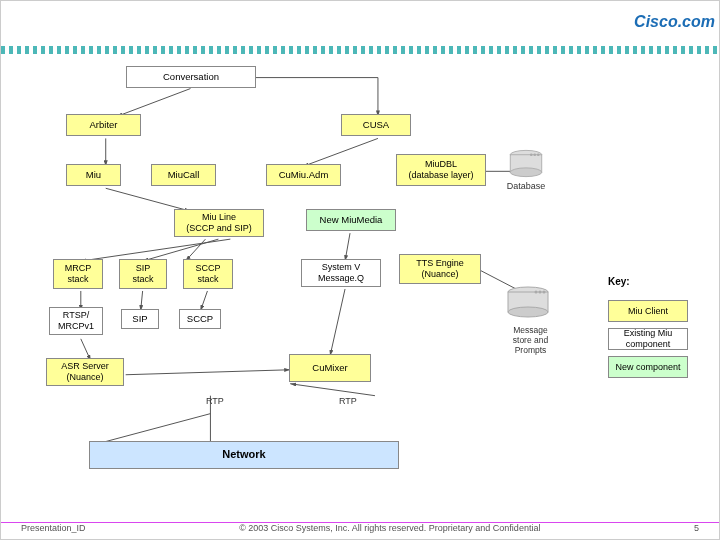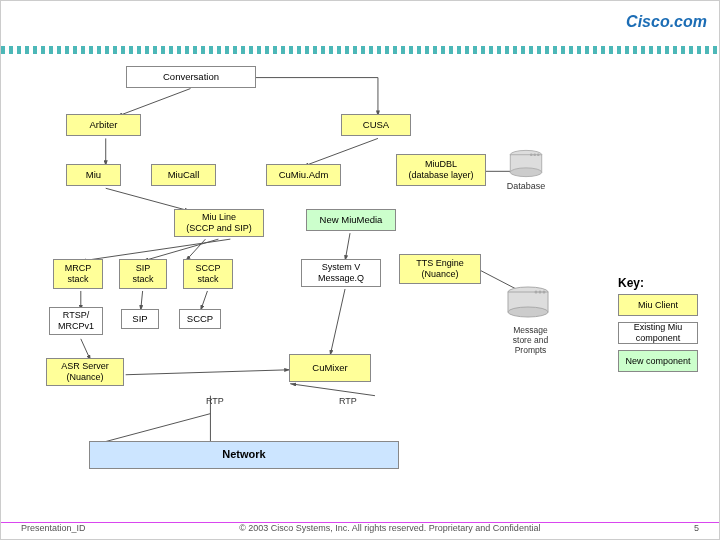--- a/index.html
+++ b/index.html
@@ -27,21 +27,21 @@
       top: 10px;
       left: 20px;
       font-size: 22px;
       font-weight: bold;
       color: #333;
     }
 
     .cisco-logo {
       position: absolute;
       top: 12px;
-      right: 12px;
+      right: 4px;
       font-size: 16px;
       color: #1c6db5;
       font-style: italic;
       font-weight: bold;
       text-align: center;
     }
 
     
     .teal-bar {
       position: absolute;
@@ -93,39 +93,39 @@
       padding: 2px 9px;
     }
 
     .box-white { background: #fff; }
     .box-yellow { background: #ffff99; }
     .box-blue { background: #cce5ff; text-align: right; }
     .box-green { background: #ccffcc; }
 
     .key-title {
       font-weight: bold;
-      font-size: 12px;
-      margin-bottom: 4px;
+      font-size: 10px;
+      margin-bottom: 13px;
     }
 
     .key-item {
       display: flex;
       align-items: center;
       margin-bottom: 6px;
       font-size: 9.5px;
     }
 
     .key-box {
       width: 80px;
       height: 22px;
       border: 1px solid #888;
       display: flex;
       align-items: center;
       justify-content: center;
-      margin-right: 6px;
+      margin-right: 16px;
       font-size: 9px;
     }
 
     
     .arrows-svg {
       position: absolute;
       top: 0;
       left: 0;
       width: 100%;
       height: 100%;

